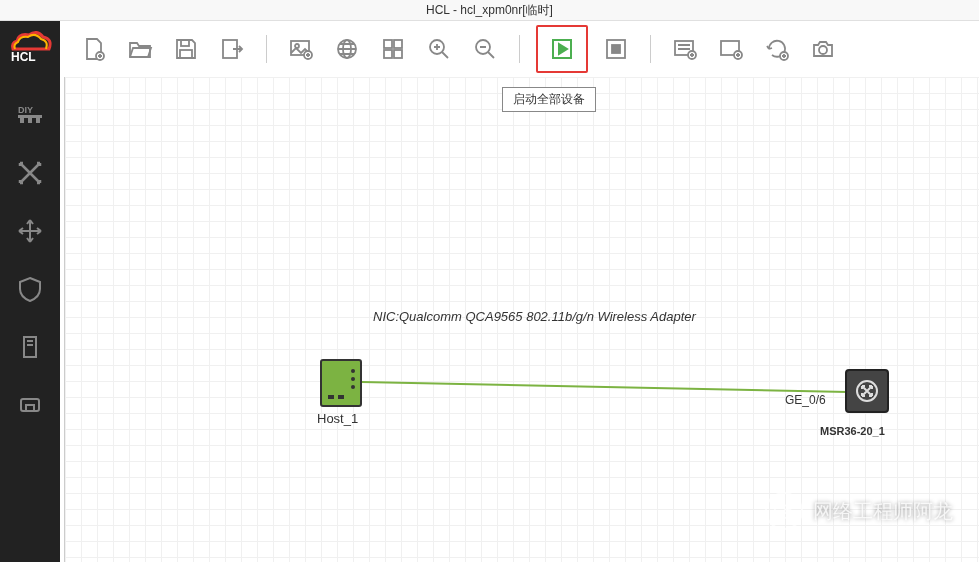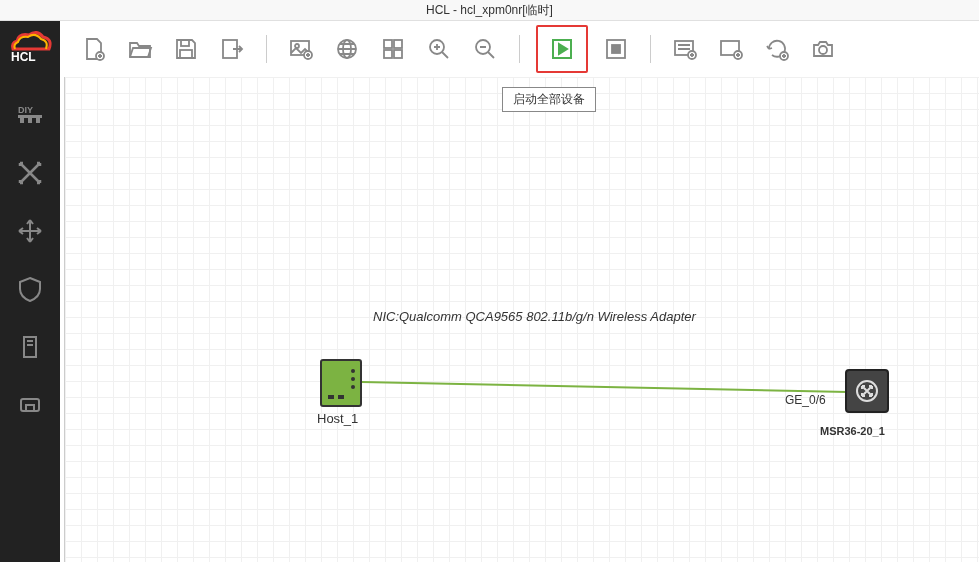--- a/index.html
+++ b/index.html
@@ -214,13 +214,22 @@
   <div class="router-icon">
     <svg viewBox="0 0 28 28" stroke="#ddd" stroke-width="2" fill="none">
         <circle cx="14" cy="14" r="10"></circle>
         <path d="M9 9l10 10M19 9L9 19"></path>
         <path d="M9 9l3 0M9 9l0 3M19 9l-3 0M19 9l0 3M9 19l3 0M9 19l0 -3M19 19l-3 0M19 19l0 -3"></path>
       </svg>
   </div>
   <div class="ge-label">GE_0/6</div>
   <div class="router-label">MSR36-20_1</div>
 
+  <div class="watermark">
+    <span class="wm-icon">
+      <svg viewBox="0 0 24 24" fill="none" stroke="rgba(255,255,255,.7)" stroke-width="1.8">
+          <ellipse cx="9" cy="10" rx="7" ry="5.5"></ellipse>
+          <ellipse cx="16" cy="15" rx="6" ry="5"></ellipse>
+        </svg>
+    </span>
+    <span>网络工程师阿龙</span>
+  </div>
 </div>
 
 </body></html>

